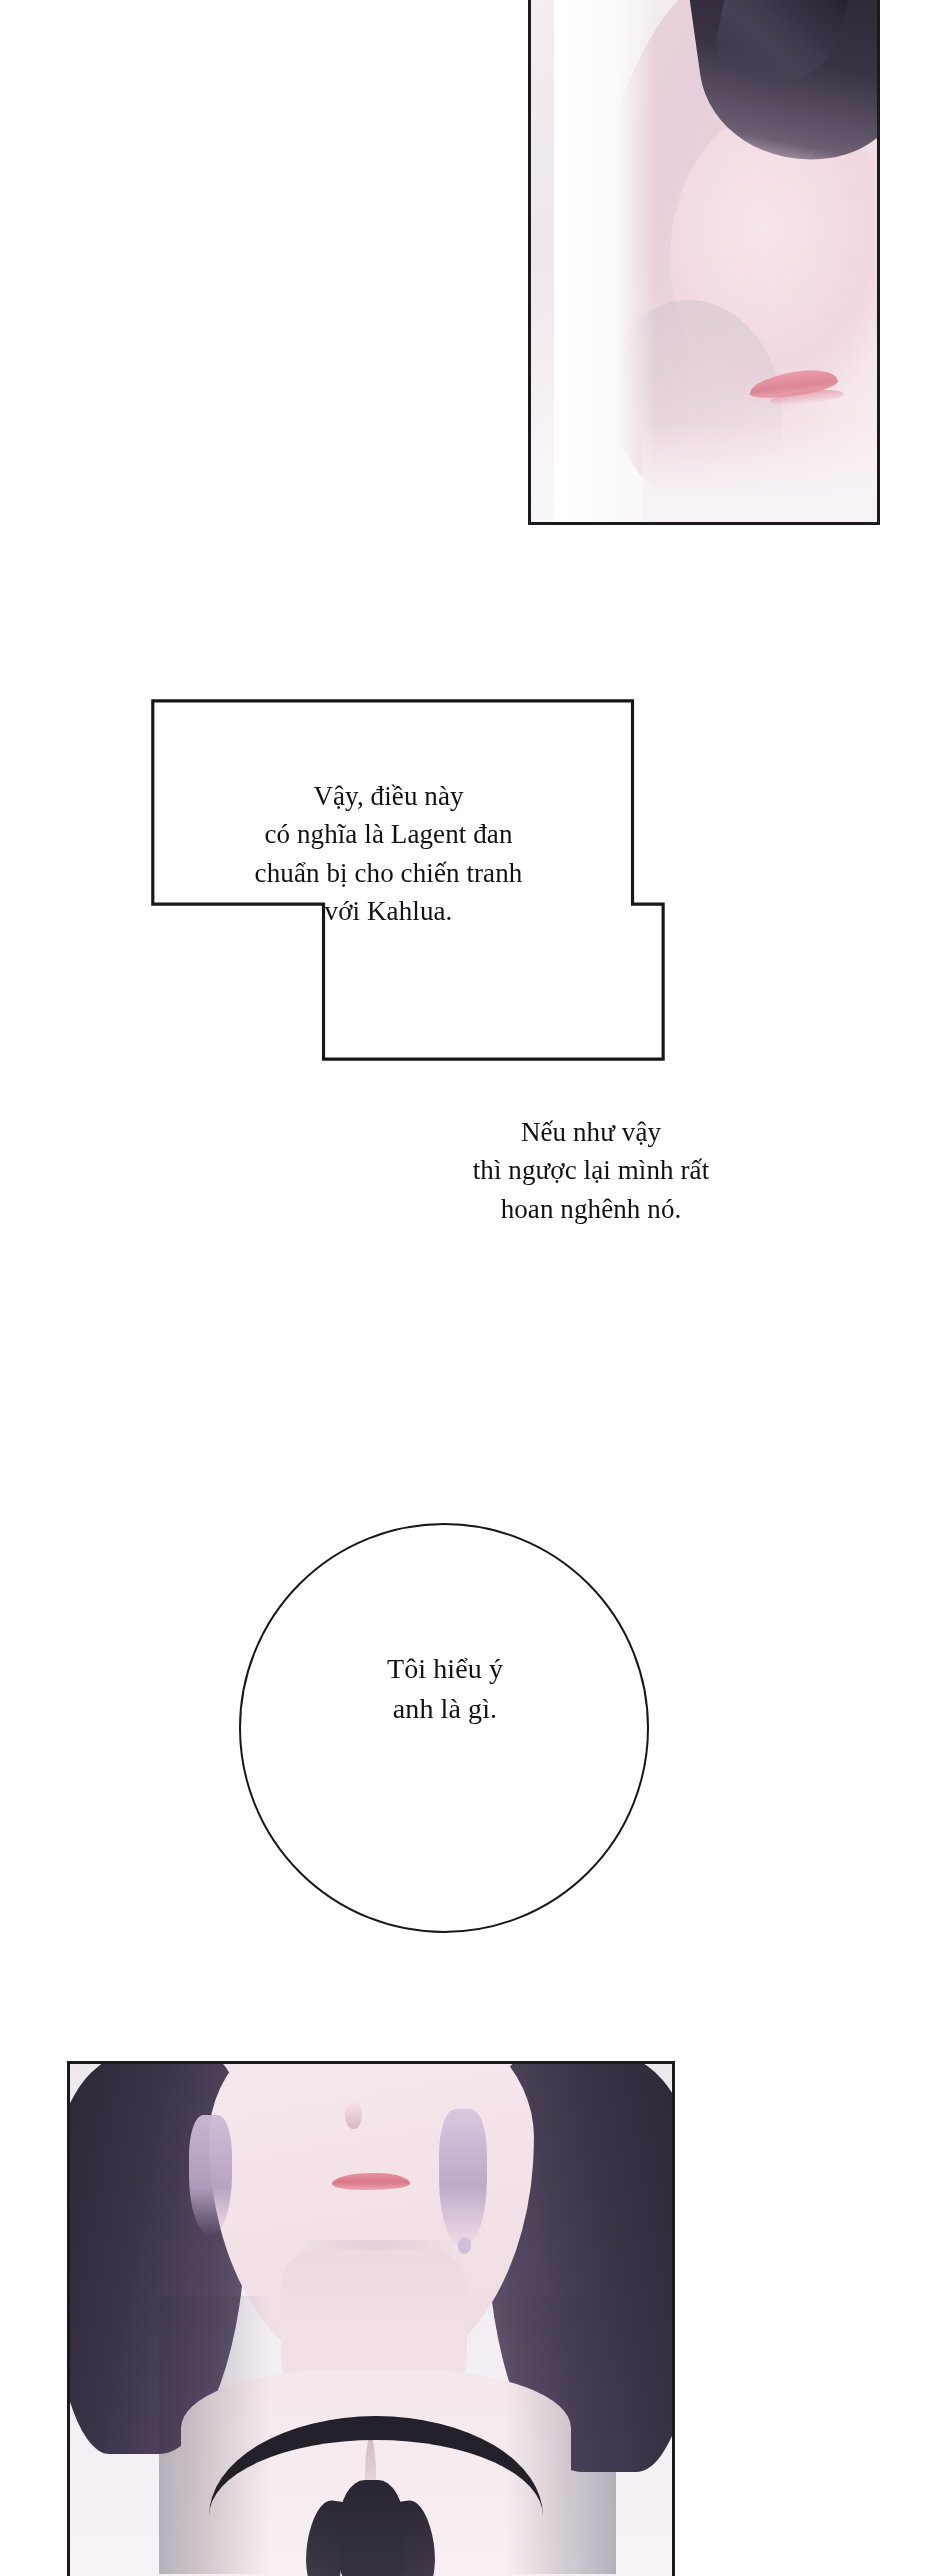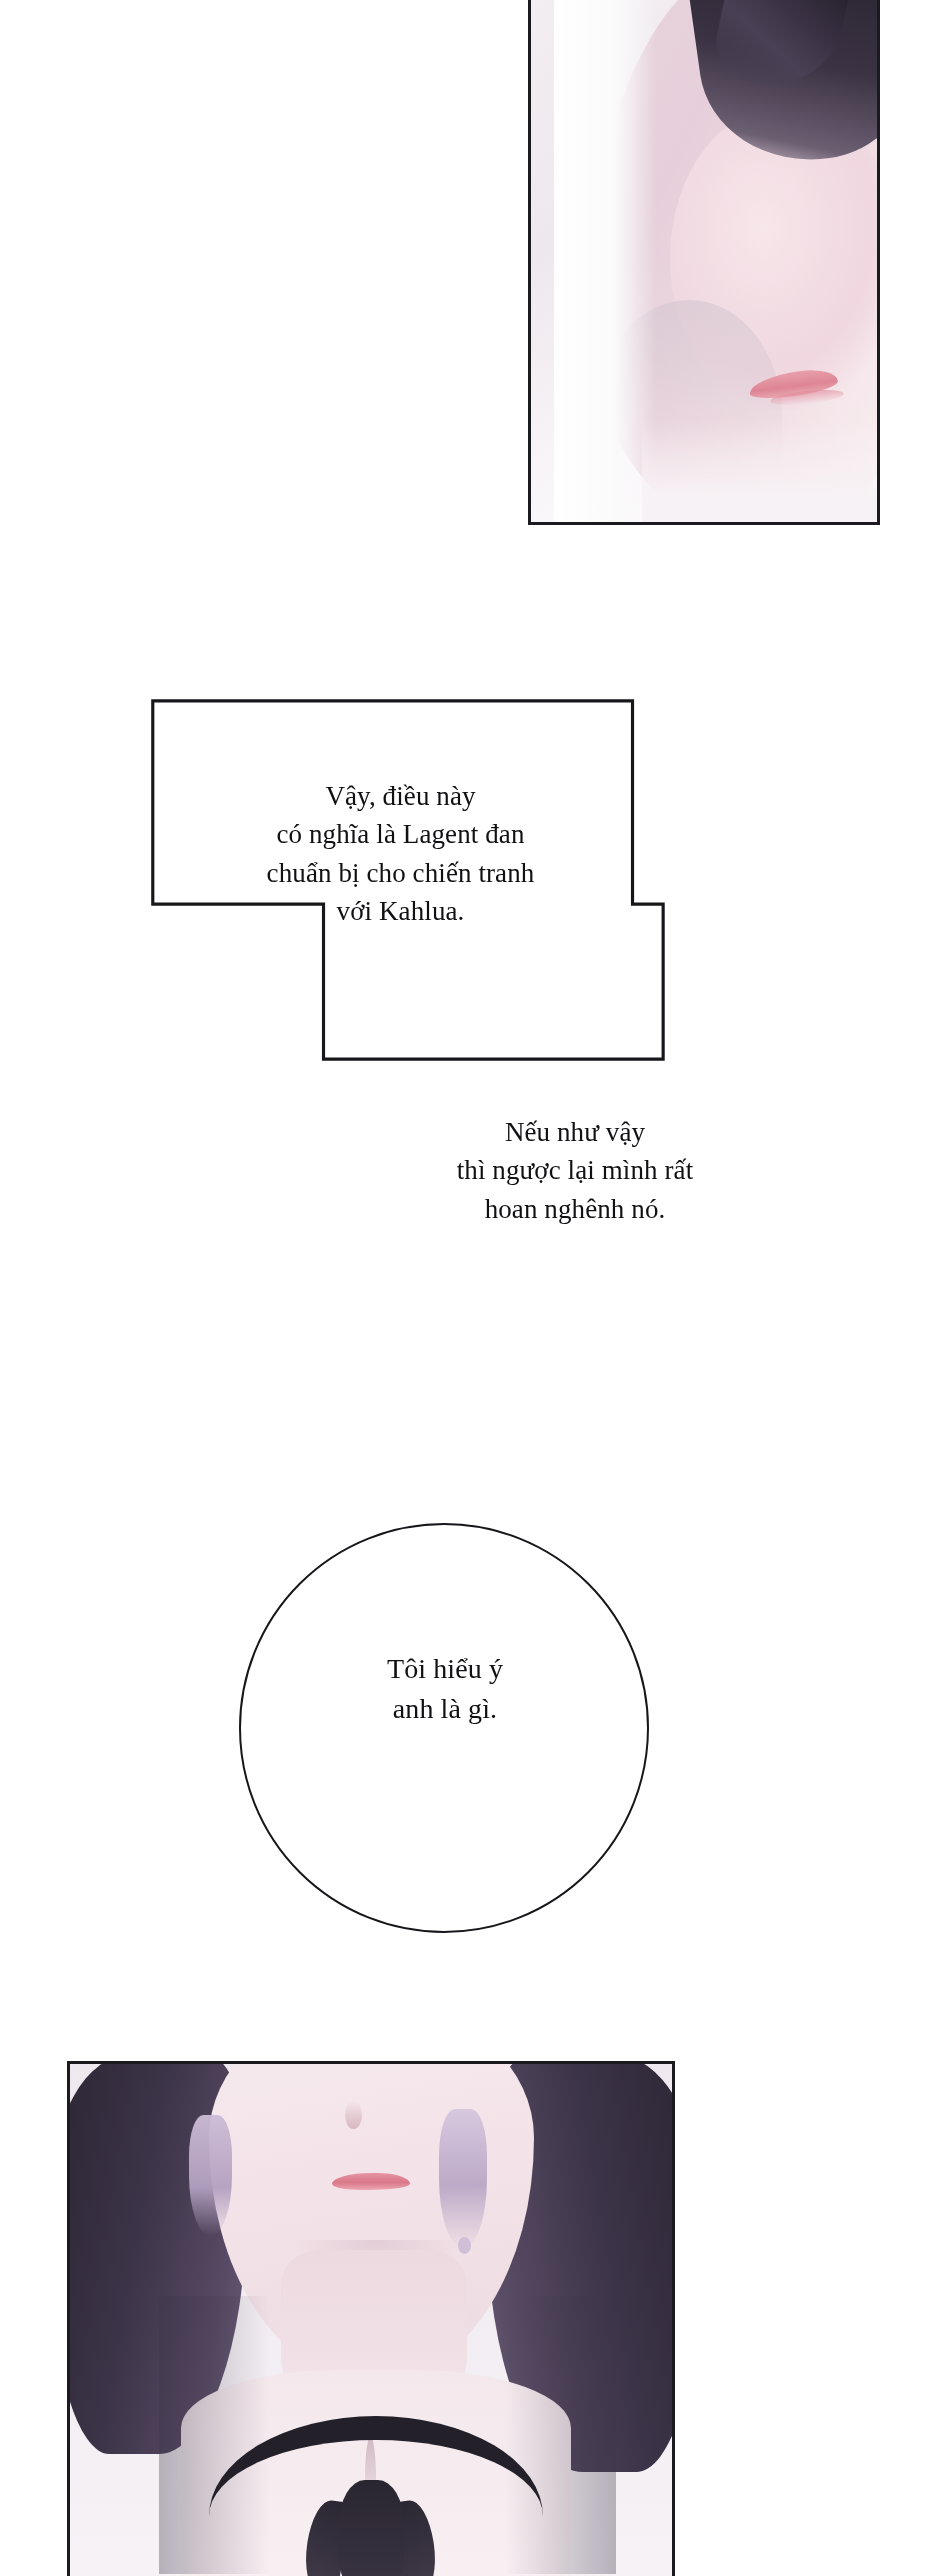--- a/index.html
+++ b/index.html
@@ -143,27 +143,27 @@
   .bubble-text {
     position: absolute;
     text-align: center;
     color: #111114;
     font-family: "Liberation Serif", serif;
     line-height: 1.42;
     letter-spacing: 0.1px;
     white-space: pre-line;
   }
   .t1 {
-    left: 178px;
+    left: 166px;
     top: 777px;
     width: 445px;
     font-size: 27px;
   }
   .t2 {
-    left: 371px;
+    left: 387px;
     top: 1113px;
     width: 408px;
     font-size: 27px;
   }
 
   
   .round-bubble {
     position: absolute;
     left: 239px;
     top: 1523px;

